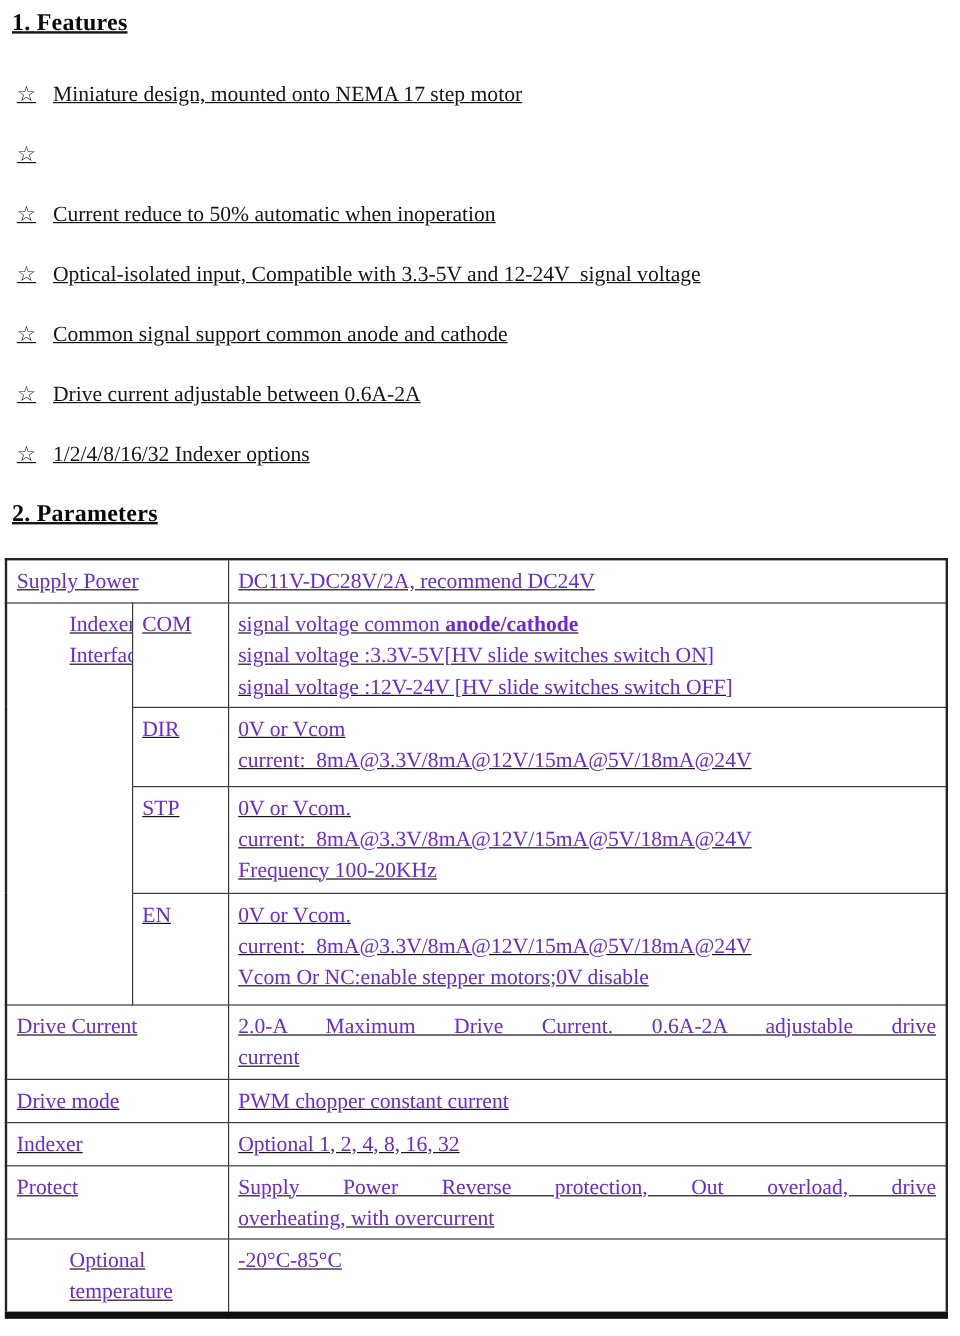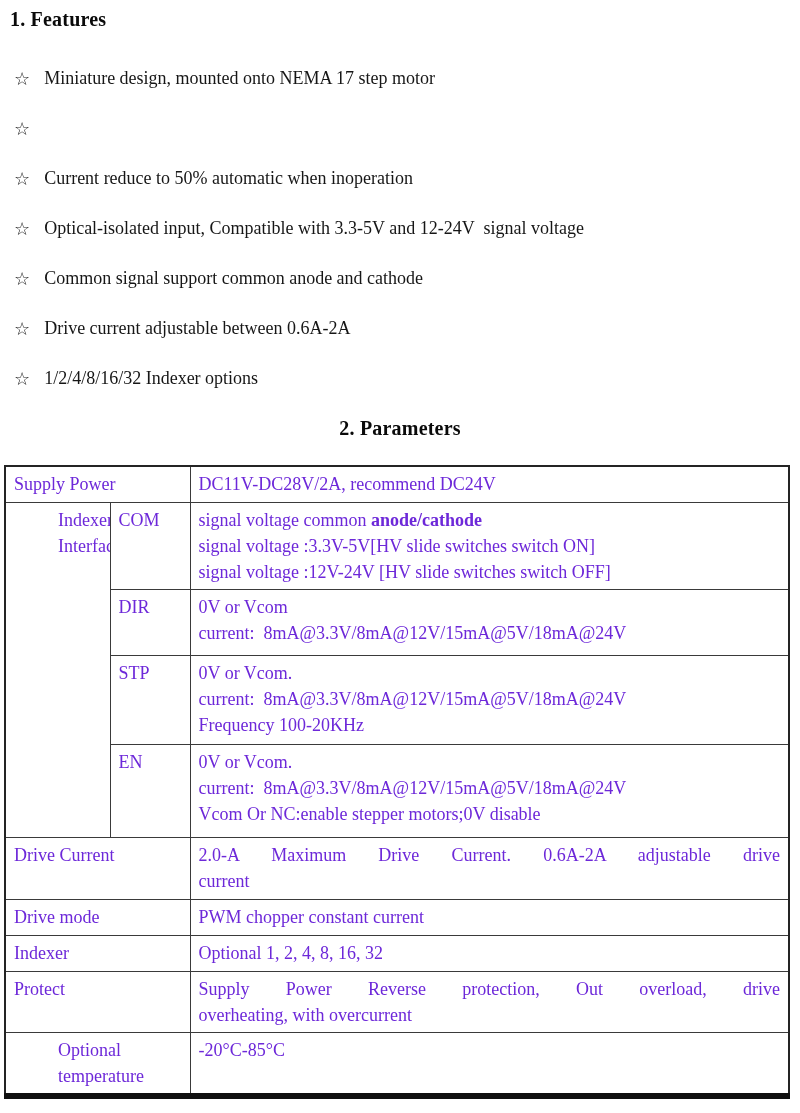--- a/index.html
+++ b/index.html
@@ -9,20 +9,21 @@
   }
   body {
     width: 800px;
     height: 1113px;
     font-family: "Liberation Serif", "DejaVu Serif", serif;
     color: #161616;
     overflow: hidden;
   }
   .page {
     padding: 6px 10px 14px 10px;
+    text-decoration: underline;
   }
   .heading {
     font-size: 20px;
     font-weight: bold;
     color: #0a0a0a;
     letter-spacing: 0.2px;
   }
   #features-heading { margin-top: 2px; }
   .features { margin-top: 36px; }
   .feature {
@@ -33,21 +34,21 @@
     line-height: 23px;
   }
   .star {
     font-family: "DejaVu Sans", sans-serif;
     font-size: 18px;
     line-height: 23px;
     margin: 0 14px 0 4px;
     color: #1a1a1a;
   }
   .ftext { white-space: pre-wrap; }
-  #parameters-heading { margin-top: 11px; text-align: center; }
+  #parameters-heading { margin-top: 11px; }
 
   table.params {
     border-collapse: collapse;
     table-layout: fixed;
     width: 784px;
     margin: 25px 0 0 -6px;
     border: 2px solid #242424;
     border-bottom: 6px solid #101010;
   }
   table.params td {

